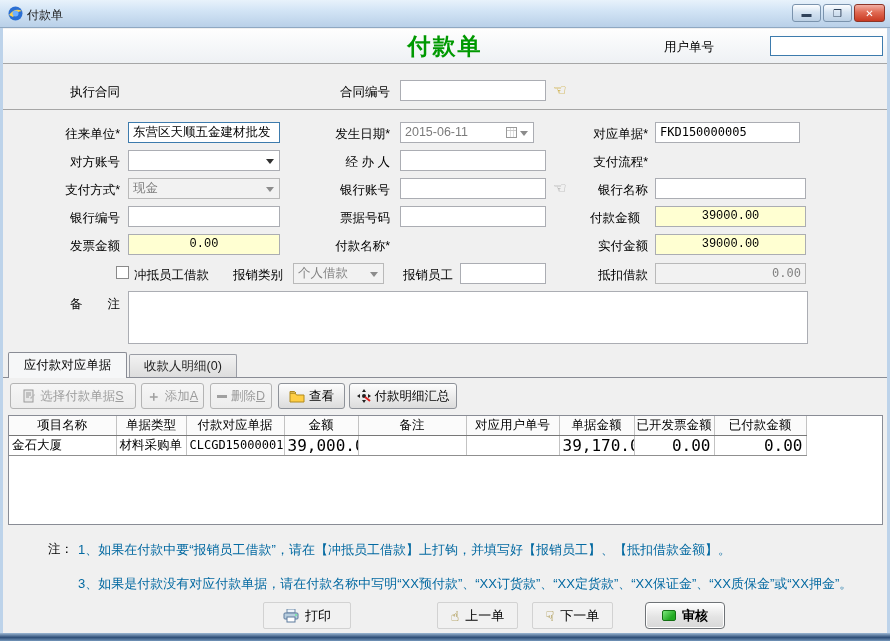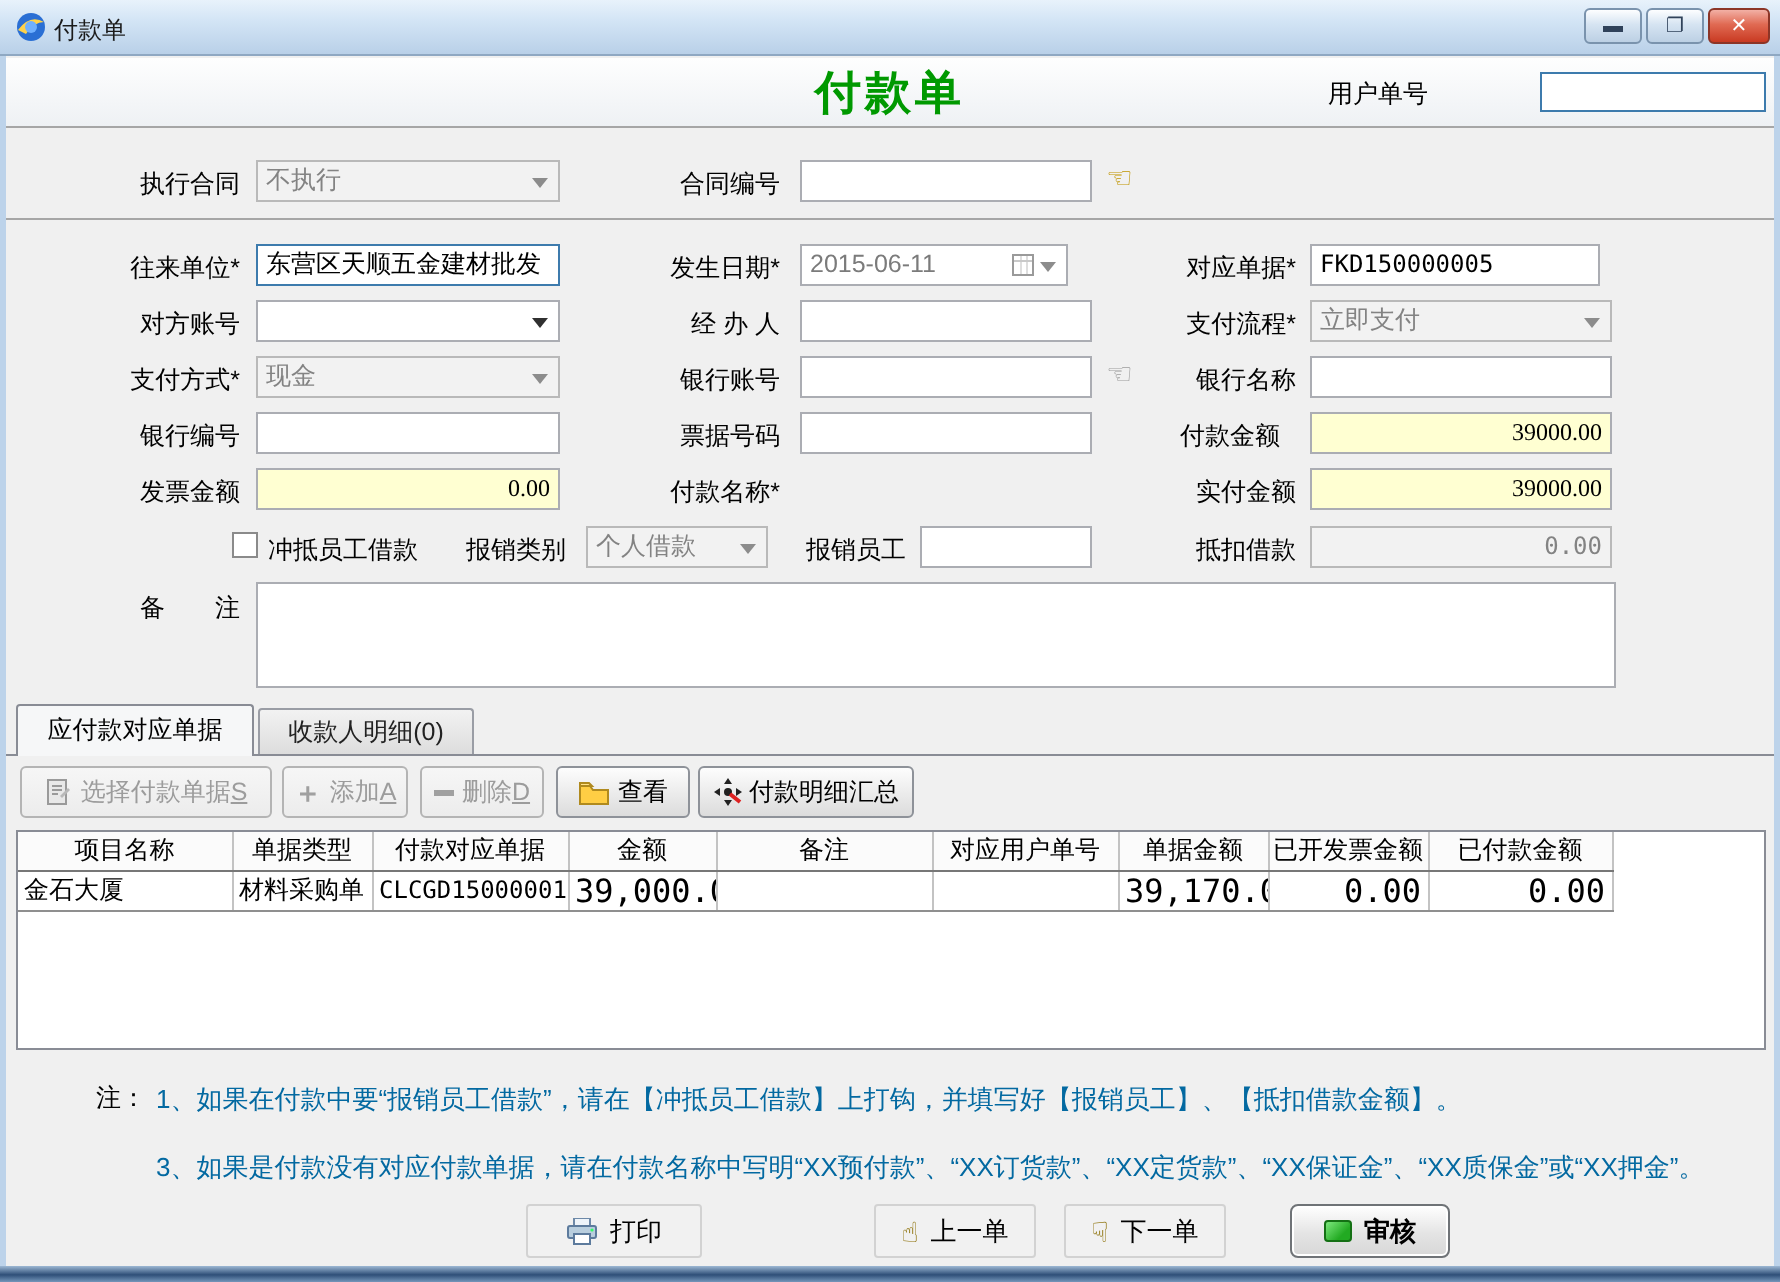--- a/index.html
+++ b/index.html
@@ -22,21 +22,21 @@
   .header { position:absolute; left:3px; top:29px; width:884px; height:35px;
             background:linear-gradient(#fefefe,#eef1f4); border-bottom:1px solid #a6a6a6; }
   .page-title { position:absolute; left:0; top:31px; width:890px; text-align:center;
                 font-size:23px; font-weight:bold; color:#009900; letter-spacing:2px; }
   
   .lbl { position:absolute; font-size:12.5px; color:#000; text-align:right; white-space:pre; }
   .field { position:absolute; height:21px; border:1px solid #abadb3; background:#fff;
            font-size:12.5px; line-height:19px; padding:0 4px; color:#000; overflow:hidden; }
   .field.focus { border:1px solid #3d7bad; }
   .field.disabled { background:#f2f2f2; border-color:#b9b9b9; color:#838383; }
-  .field.yellow { background:#ffffd2; text-align:right; font-family:Liberation Serif, serif; font-size:12px; }
+  .field.yellow { background:#ffffd2; text-align:center; font-family:Liberation Mono, monospace; font-size:12px; }
   .field.mono { font-family:"DejaVu Sans Mono",monospace; font-size:12px; }
   .arrow { position:absolute; right:5px; top:8px; width:0; height:0;
            border-left:4px solid transparent; border-right:4px solid transparent;
            border-top:5px solid #8c8c8c; }
   .arrow.dark { border-top-color:#303030; }
   .divider { position:absolute; left:3px; width:884px; height:1px; background:#a6a6a6; }
   .hand-icon { position:absolute; font-size:15px; line-height:15px; color:#c09500; }
   .hand-icon.grey { color:#9d9d9d; }
   .cal-icon { position:absolute; right:16px; top:4px; width:11px; height:11px; border:1px solid #9a9a9a;
               background:
@@ -110,24 +110,20 @@
     <div class="winbtn" style="left:823px;width:29px;">❐</div>
     <div class="winbtn close" style="left:854px;width:31px;">✕</div>
   </div>
 
   <div class="header"></div>
   <div class="page-title">付款单</div>
   <div class="lbl" style="left:664px;top:39px;width:50px;">用户单号</div>
   <div class="field focus" style="left:770px;top:36px;width:113px;height:20px;"></div>
 
   <div class="lbl" style="left:30px;top:84px;width:90px;">执行合同</div>
-  <div class="field disabled" style="left:128px;top:80px;width:152px;">
-    <span>不执行</span>
-    <span class="arrow"></span>
-  </div>
   <div class="lbl" style="left:300px;top:84px;width:90px;">合同编号</div>
   <div class="field" style="left:400px;top:80px;width:146px;"></div>
   <span class="hand-icon" style="left:553px;top:82px;">☜</span>
   <div class="divider" style="top:109px;"></div>
 
   <div class="lbl" style="left:30px;top:126px;width:90px;">往来单位*</div>
   <div class="field focus" style="left:128px;top:122px;width:152px;">东营区天顺五金建材批发部</div>
   <div class="lbl" style="left:300px;top:126px;width:90px;">发生日期*</div>
   <div class="field" style="left:400px;top:122px;width:134px;color:#7b7b7b;">
     <span>2015-06-11</span>
@@ -138,24 +134,20 @@
   <div class="field mono" style="left:655px;top:122px;width:145px;">FKD150000005</div>
 
   <div class="lbl" style="left:30px;top:154px;width:90px;">对方账号</div>
   <div class="field" style="left:128px;top:150px;width:152px;">
     <span></span>
     <span class="arrow dark"></span>
   </div>
   <div class="lbl" style="left:300px;top:154px;width:90px;">经 办 人</div>
   <div class="field" style="left:400px;top:150px;width:146px;"></div>
   <div class="lbl" style="left:558px;top:154px;width:90px;">支付流程*</div>
-  <div class="field disabled" style="left:655px;top:150px;width:151px;">
-    <span>立即支付</span>
-    <span class="arrow"></span>
-  </div>
 
   <div class="lbl" style="left:30px;top:182px;width:90px;">支付方式*</div>
   <div class="field disabled" style="left:128px;top:178px;width:152px;">
     <span>现金</span>
     <span class="arrow"></span>
   </div>
   <div class="lbl" style="left:300px;top:182px;width:90px;">银行账号</div>
   <div class="field" style="left:400px;top:178px;width:146px;"></div>
   <span class="hand-icon grey" style="left:553px;top:180px;">☜</span>
   <div class="lbl" style="left:558px;top:182px;width:90px;">银行名称</div>

